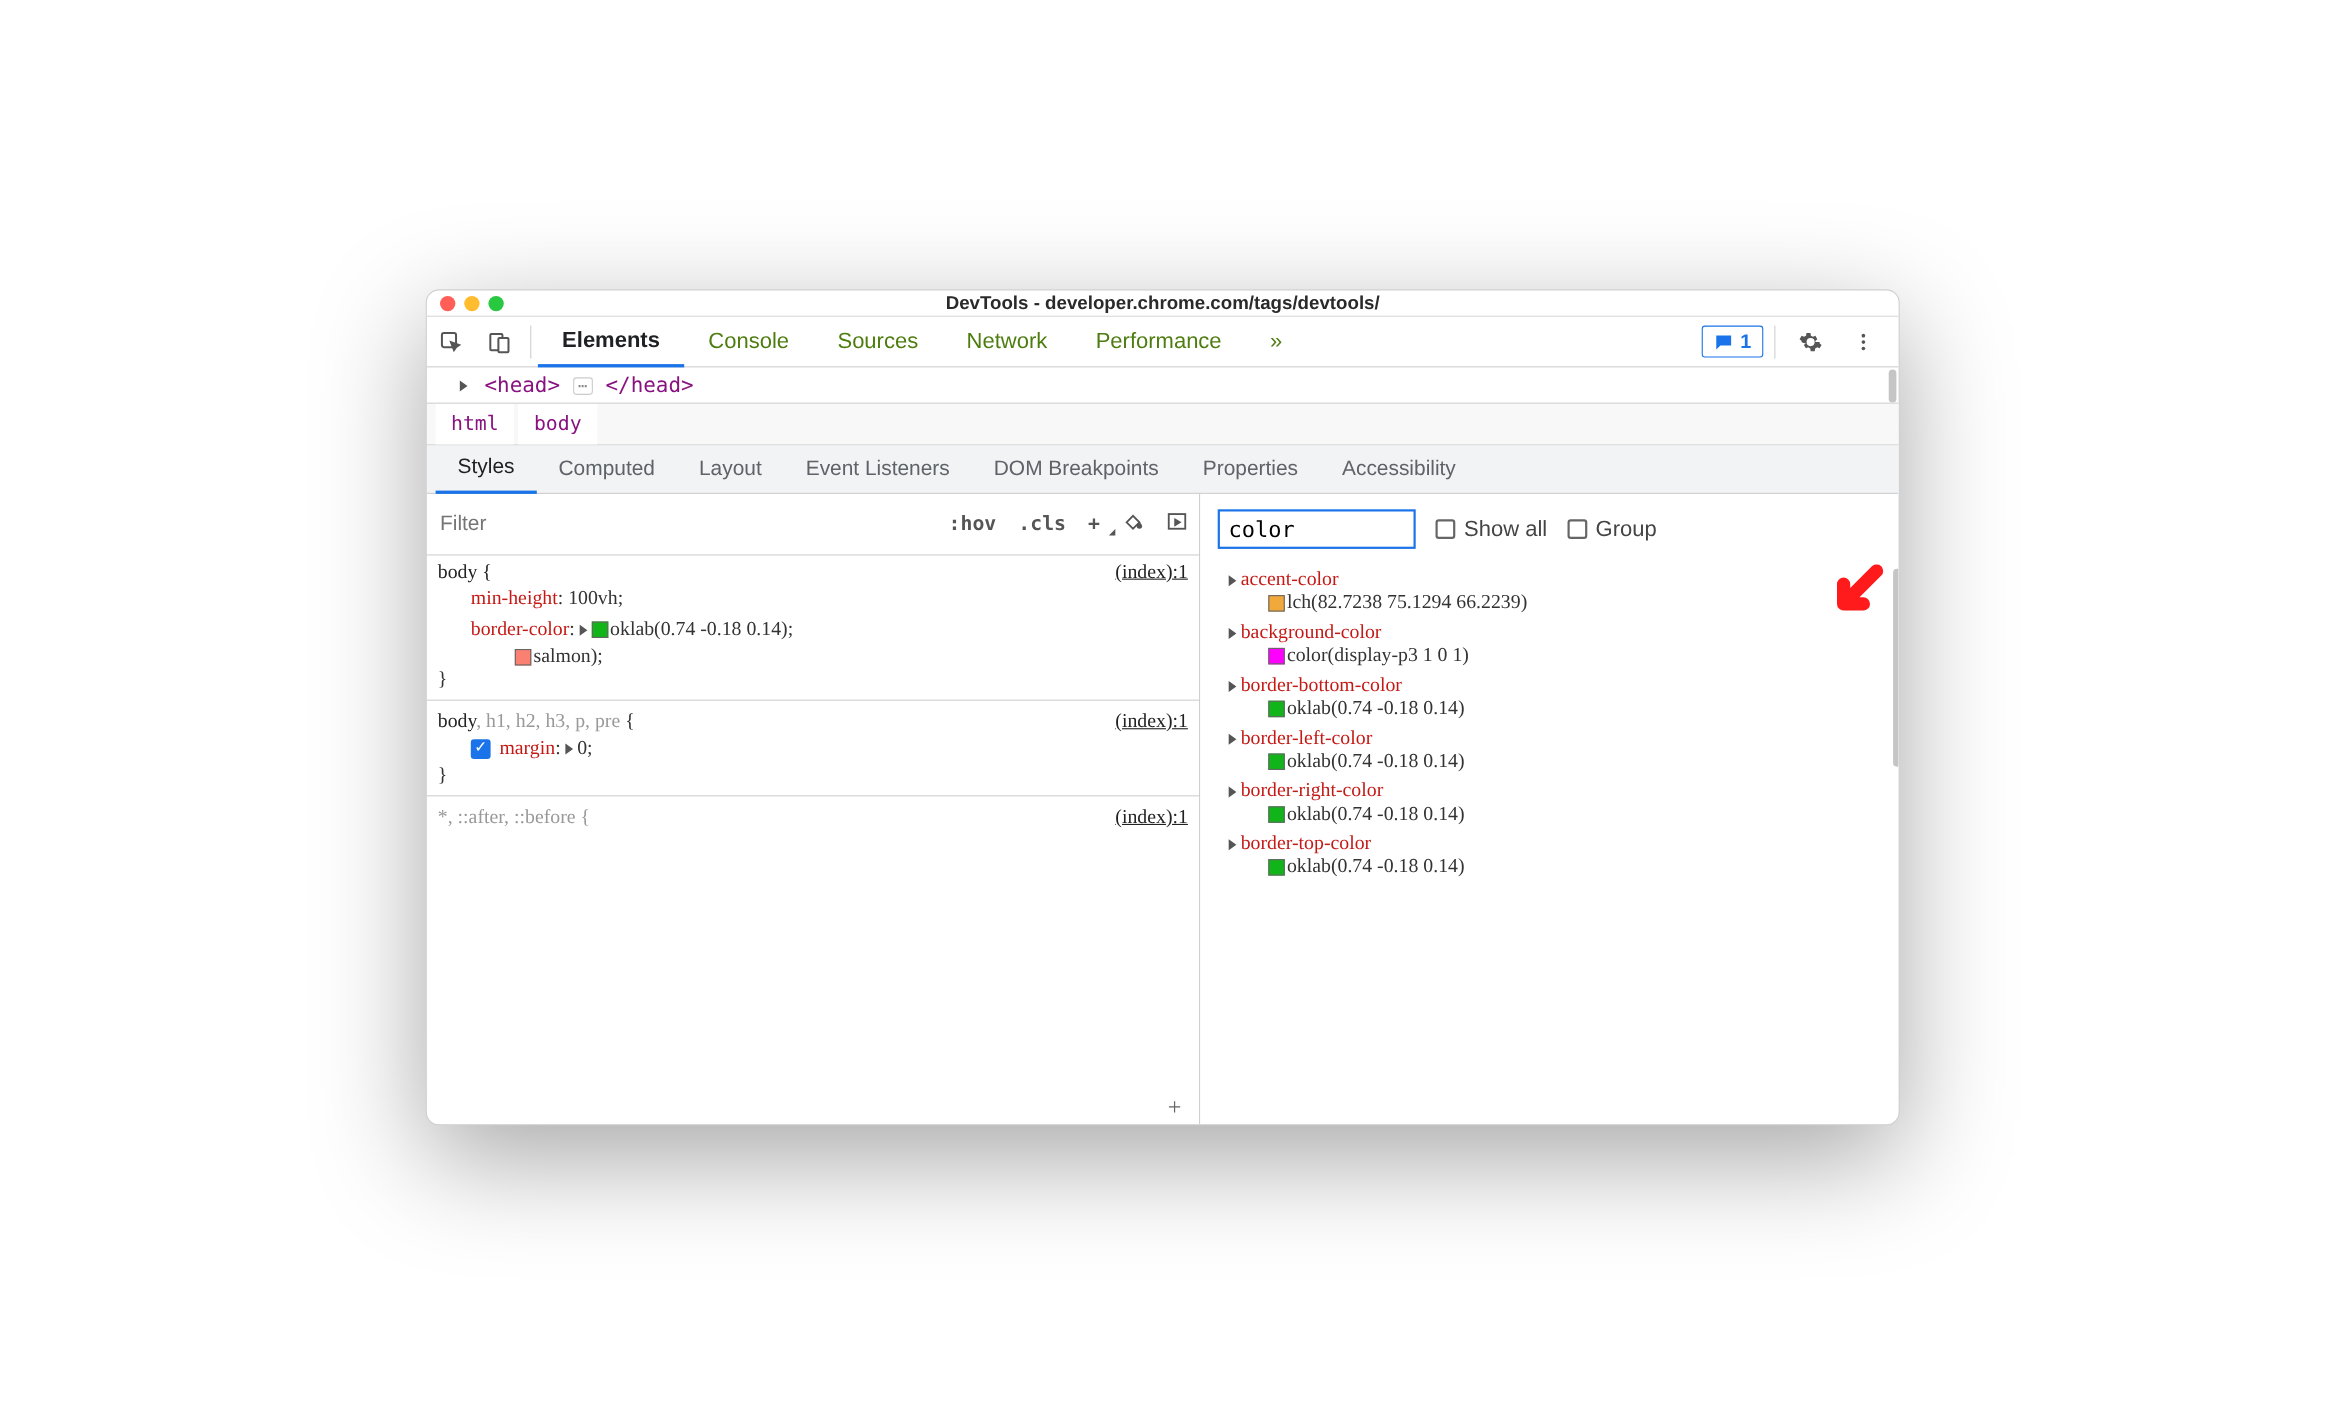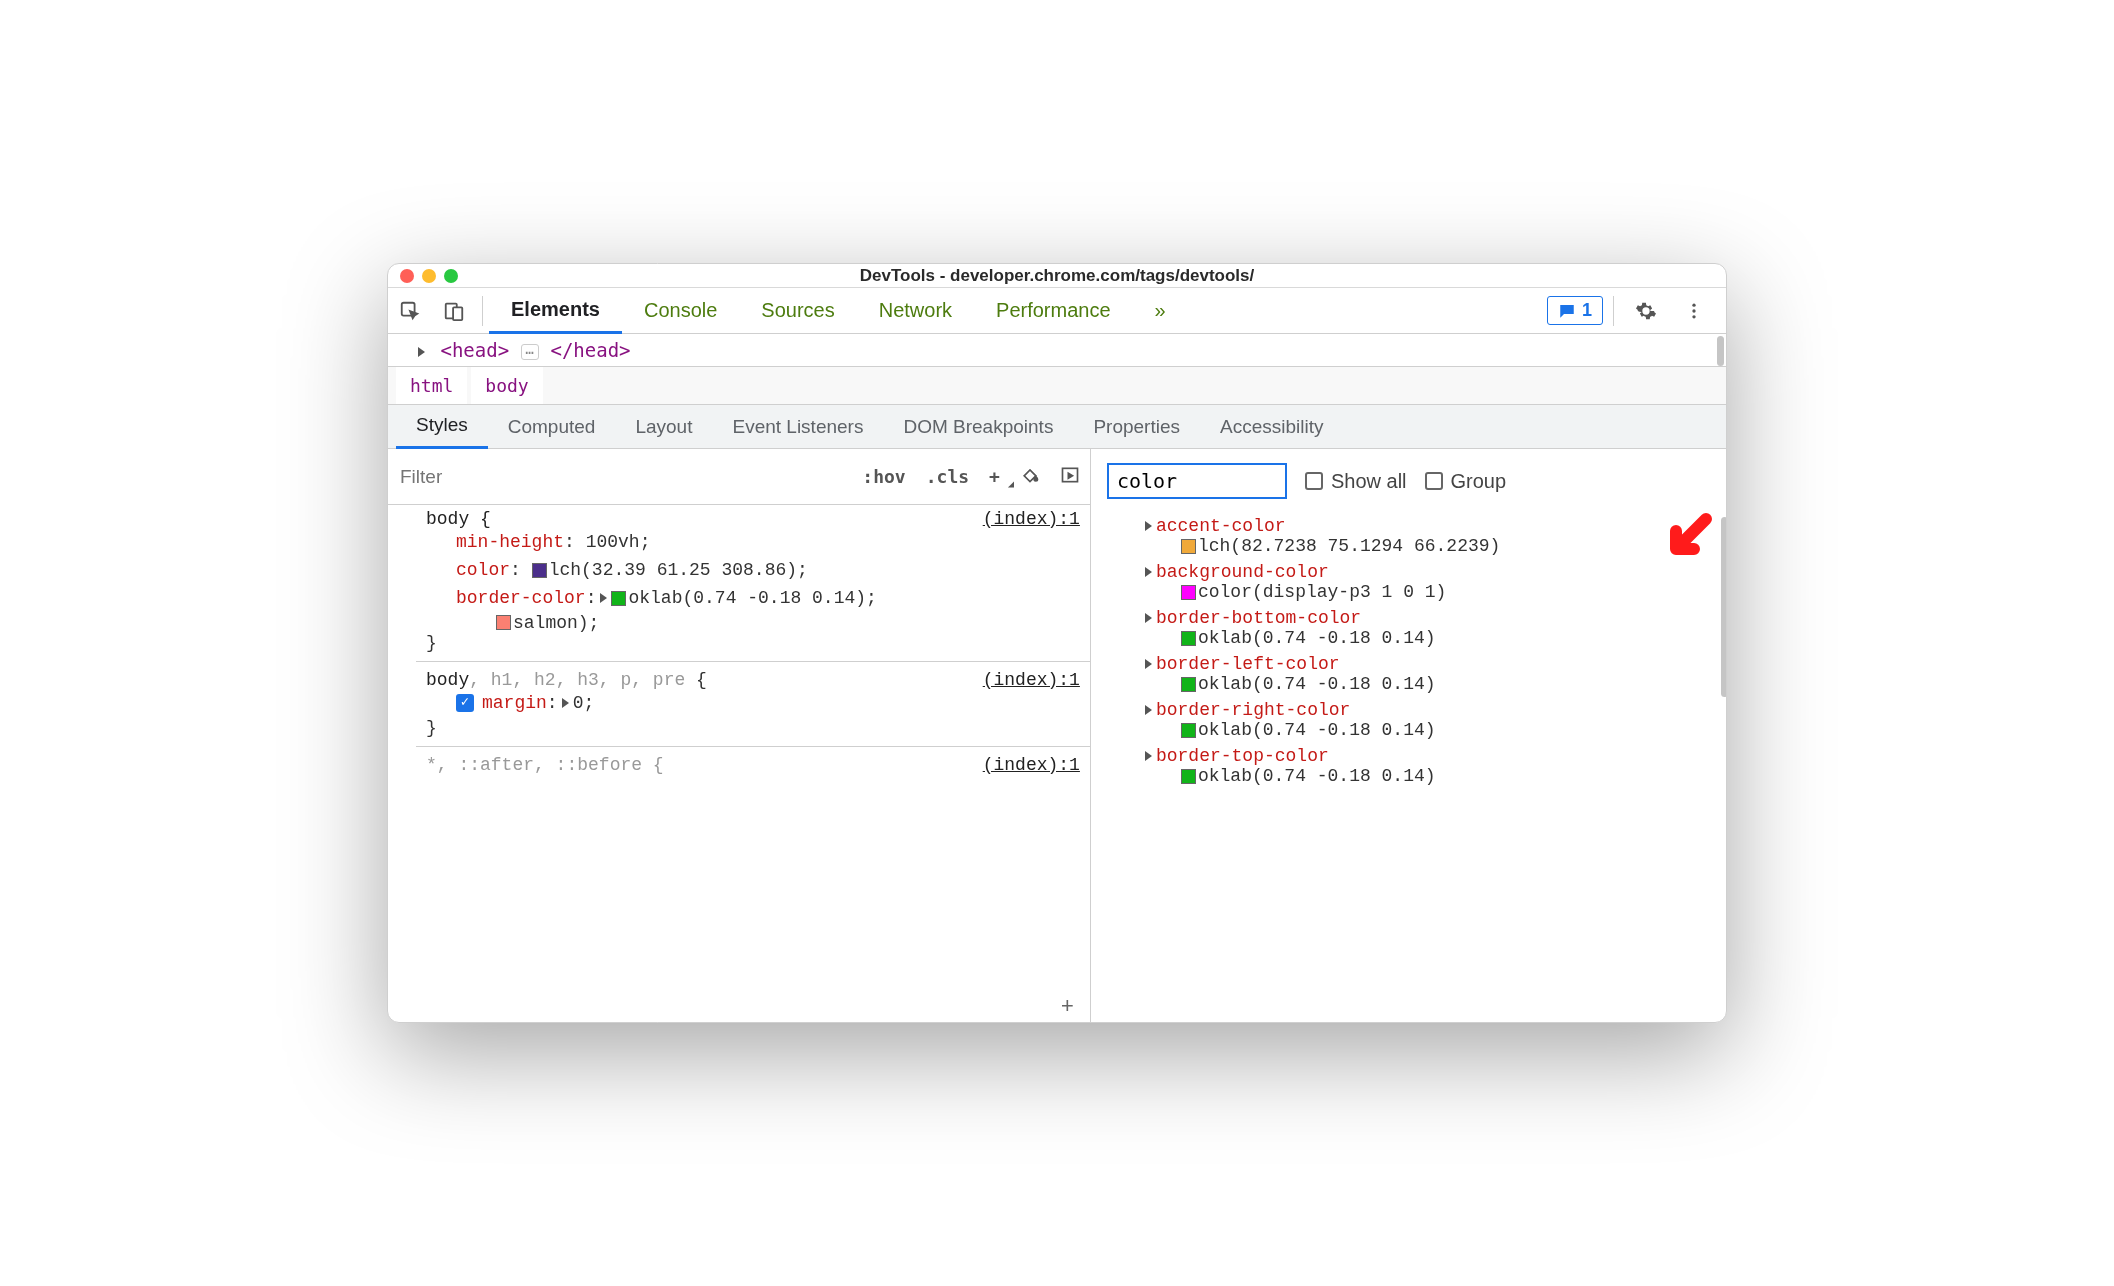--- a/index.html
+++ b/index.html
@@ -29,21 +29,21 @@
   .crumb { padding:8px 14px; font-family:ui-monospace,Menlo,monospace; color:#881280; background:#fff; font-size:18px; cursor:pointer; }
   .sub-tabs-bar { display:flex; align-items:center; height:44px; background:#f1f3f4; border-bottom:1px solid #cfcfcf; padding:0 8px; }
   .sub-tab { padding:0 20px; height:44px; display:flex; align-items:center; color:#5f6368; font-size:19px; cursor:pointer; }
   .sub-tab.active { color:#202124; font-weight:500; border-bottom:3px solid #1a73e8; }
   .split { flex:1; display:flex; min-height:0; position:relative; }
   .left { flex:1.05; display:flex; flex-direction:column; border-right:1px solid #cfcfcf; overflow:hidden; }
   .right { flex:0.95; display:flex; flex-direction:column; overflow:hidden; }
   .filter-bar { display:flex; align-items:center; border-bottom:1px solid #cfcfcf; height:56px; }
   .filter-in { flex:1; border:none; outline:none; font-size:19px; padding:0 12px; color:#888; font-family:inherit; }
   .fb-btn { padding:0 10px; font-family:ui-monospace,Menlo,monospace; font-size:18px; color:#555; cursor:pointer; font-weight:600; }
-  .mono { font-family:Liberation Mono, monospace;margin-left:28px; }
+  .mono { font-family:Liberation Serif, serif; }
   .rules { flex:1; overflow:hidden; padding:4px 10px 0 10px; position:relative; }
   .rule-head { display:flex; justify-content:space-between; }
   .sel-text { color:#222; }
   .src { color:#222; text-decoration:underline; }
   .prop { color:#c41a16; }
   .val { color:#333; }
   .decl { padding-left:30px; line-height:1.55; }
   .gray { color:#999; }
   .swatch { display:inline-block; width:15px; height:15px; border:1px solid #666; vertical-align:middle; margin-right:2px; }
   .indent2 { padding-left:70px; }
@@ -167,21 +167,20 @@
                 <path d="M10 10l5 3-5 3z" fill="#555"></path>
               </svg></span>
       </div>
 
       <div class="rules mono">
         <div class="rule-head">
           <span class="sel-text">body {</span>
           <span class="src">(index):1</span>
         </div>
         <div class="decl"><span class="prop">min-height</span>: <span class="val">100vh</span>;</div>
-        <div class="decl"><span class="prop">color</span>: <span class="swatch" style="background:#4b2f8b"></span><span class="val">lch(32.39 61.25 308.86)</span>;</div>
         <div class="decl"><span class="prop">border-color</span>:<span class="tri" style="margin-left:4px;"></span><span class="swatch" style="background:#11b419"></span><span class="val">oklab(0.74 -0.18 0.14)</span>;</div>
         <div class="indent2"><span class="swatch" style="background:#fa8072"></span><span class="val">salmon);</span></div>
         <div>}</div>
 
         <div class="divider"></div>
 
         <div class="rule-head">
           <span><span class="sel-text">body</span><span class="gray">, h1, h2, h3, p, pre</span><span> {</span></span>
           <span class="src">(index):1</span>
         </div>

